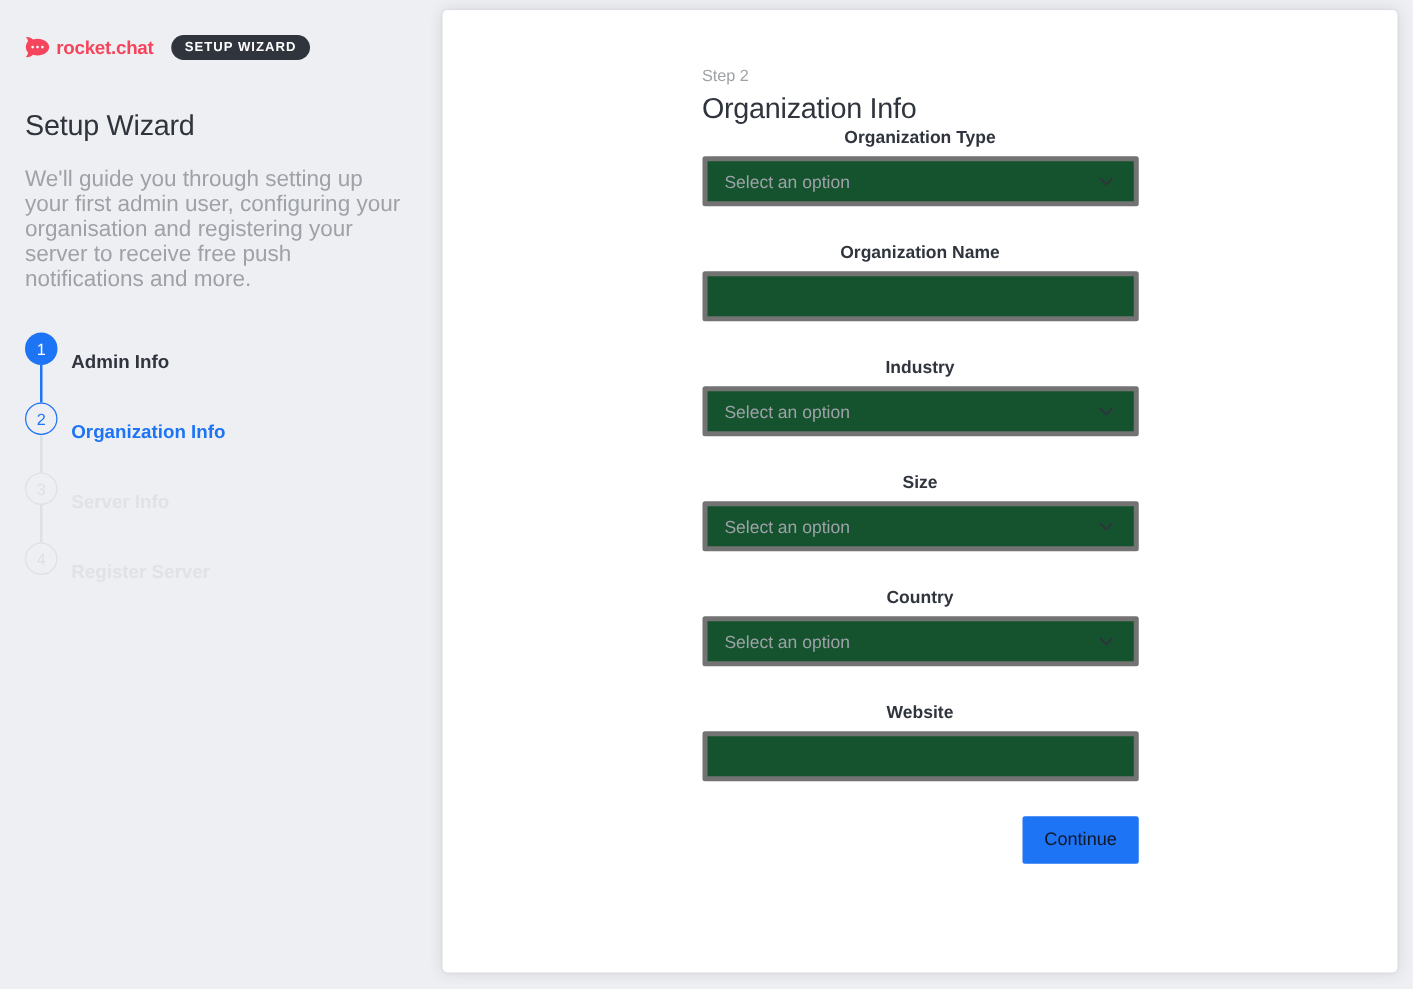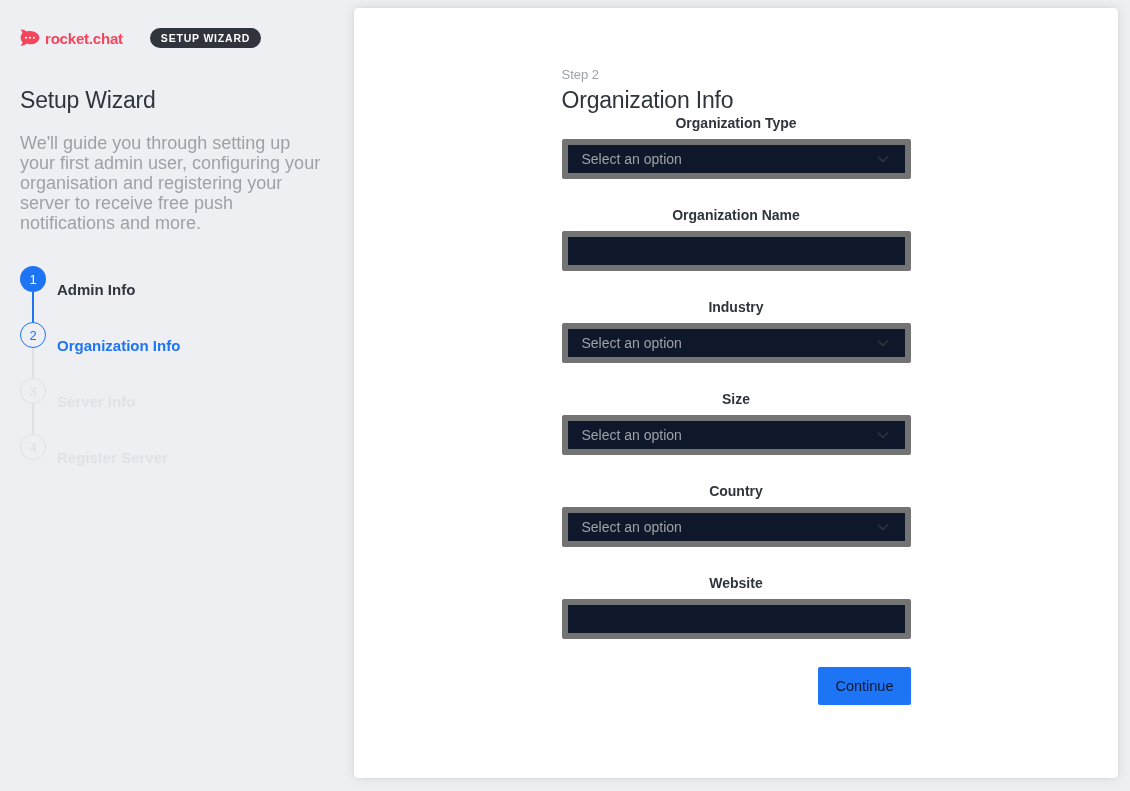--- a/index.html
+++ b/index.html
@@ -9,21 +9,21 @@
     font-family: "Liberation Sans", "DejaVu Sans", sans-serif;
     color: #2f343d;
   }
   .layout { position: relative; width: 1130px; height: 791px; }
 
   
   .sidebar {
     position: absolute; left: 0; top: 0; width: 354px; height: 791px;
     padding: 27px 20px 0 20px;
   }
-  .logo-row { display: flex; align-items: center; gap: 27px; height: 22px; }
+  .logo-row { display: flex; align-items: center; gap: 14px; height: 22px; }
   .logo { display: flex; align-items: center; gap: 5px; }
   .logo svg { width: 20px; height: 20px; display: block; }
   .logo-text { font-size: 15px; font-weight: 700; color: #f5455c; letter-spacing: -0.2px; }
   .badge {
     background: #2f343d; color: #ffffff; border-radius: 11px;
     font-size: 10.5px; font-weight: 700; letter-spacing: 0.8px;
     padding: 5px 11px; line-height: 1; display: inline-block;
   }
   .sidebar-title { margin-top: 38px; font-size: 23px; font-weight: 500; color: #2f343d; letter-spacing: -0.2px; }
   .sidebar-desc { margin-top: 19px; font-size: 18px; line-height: 20px; color: #9ea2a8; width: 302px; }
@@ -46,30 +46,30 @@
   .connector.blue { background: #1d74f5; }
   .connector.gray { background: #dde1e5; }
 
   
   .card {
     position: absolute; left: 354px; top: 8px; width: 764px; height: 770px;
     background: #ffffff; border-radius: 4px;
     box-shadow: 0 0 2px rgba(47,52,61,0.08), 0 0 12px rgba(47,52,61,0.12);
     display: flex; justify-content: center;
   }
-  .form-col { width: 349px; padding-top: 59px; }
+  .form-col { width: 349px; padding-top: 45px; }
   .step-eyebrow { font-size: 13px; color: #9ea2a8; line-height: 16px; }
   .page-title { font-size: 23px; font-weight: 500; color: #2f343d; line-height: 30px; margin-top: 2px; letter-spacing: -0.2px; }
 
   .field-group { margin-top: 0; }
   .field-group:first-of-type { margin-top: 37px; }
   .field-label { font-size: 14px; font-weight: 700; color: #2f343d; line-height: 17px; margin-bottom: 7px; text-align: center; }
   .control {
-    width: 349px; height: 40px; border: 6px solid #737373; border-radius: 2px;
-    background: #0f172a;
+    width: 349px; height: 40px; border: 4px solid #737373; border-radius: 2px;
+    background: #14532d;
   }
   .select-control {
     display: flex; align-items: center; justify-content: space-between;
     padding: 0 14px; cursor: pointer;
   }
   .select-placeholder { font-size: 14px; color: #9ea2a8; }
   .chevron svg { width: 16px; height: 16px; display: block; }
   .text-input {
     font-family: "Liberation Sans", "DejaVu Sans", sans-serif;
     font-size: 14px; color: #2f343d; padding: 0 14px; outline: none;

